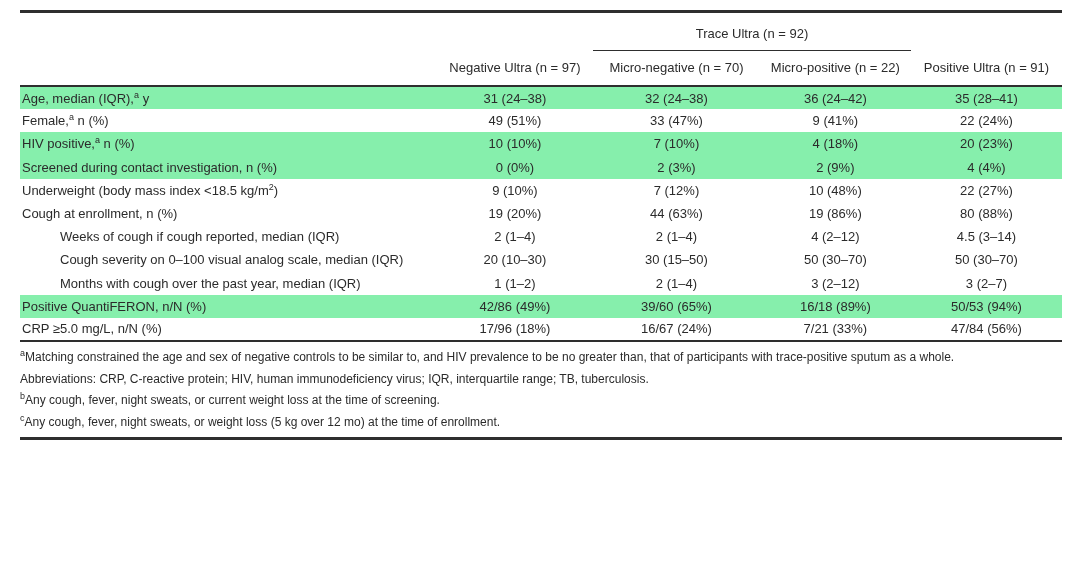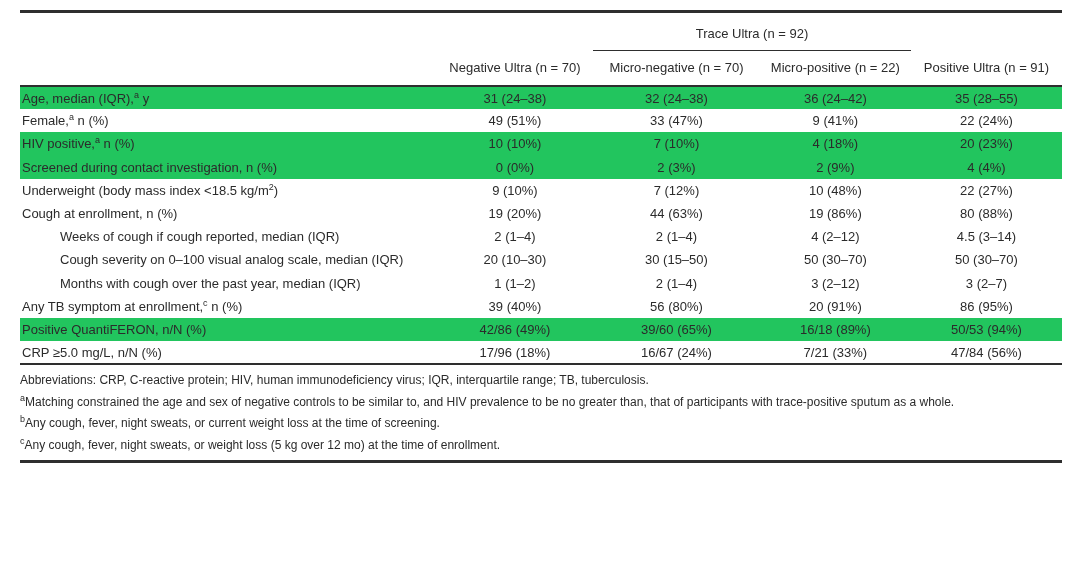--- a/index.html
+++ b/index.html
@@ -36,21 +36,21 @@
   tr.group-row th { height: 37px; vertical-align: bottom; padding-bottom: 9px; }
   th.group-th { border-bottom: 1.5px solid #2e2e2e; }
   tr.colhead-row th { height: 36px; vertical-align: middle; }
   thead { border-bottom: 2.5px solid #2e2e2e; }
 
   tbody td { height: 23.2px; vertical-align: middle; }
   tbody { border-bottom: 2px solid #2e2e2e; }
   td.label { text-align: left; padding-left: 2px; white-space: nowrap; }
   td.label.indent { padding-left: 40px; }
   td.val { text-align: center; white-space: nowrap; }
-  tr.shaded { background: #22c55e; }
+  tr.shaded { background: #86efac; }
 
   sup { font-size: 9px; vertical-align: super; line-height: 0; }
 
   .footnotes { padding-top: 9px; font-size: 12px; color: #2b2b2b; }
   .footnote { line-height: 13px; margin-bottom: 8.5px; white-space: nowrap; }
 </style>
 </head>
 <body>
 
 <div class="wrap">
@@ -68,33 +68,33 @@
       <tr class="group-row">
         <th></th>
         <th></th>
         <th class="group-th" colspan="2">
           <span>Trace Ultra (n = 92)</span>
         </th>
         <th></th>
       </tr>
       <tr class="colhead-row">
         <th></th>
-        <th>Negative Ultra (n = 70)</th>
+        <th>Negative Ultra (n = 97)</th>
         <th>Micro-negative (n = 70)</th>
         <th>Micro-positive (n = 22)</th>
         <th>Positive Ultra (n = 91)</th>
       </tr>
     </thead>
     <tbody>
         <tr class="shaded">
           <td class="label">Age, median (IQR),<sup>a</sup> y</td>
           <td class="val">31 (24–38)</td>
           <td class="val">32 (24–38)</td>
           <td class="val">36 (24–42)</td>
-          <td class="val">35 (28–55)</td>
+          <td class="val">35 (28–41)</td>
         </tr>
         <tr>
           <td class="label">Female,<sup>a</sup> n (%)</td>
           <td class="val">49 (51%)</td>
           <td class="val">33 (47%)</td>
           <td class="val">9 (41%)</td>
           <td class="val">22 (24%)</td>
         </tr>
         <tr class="shaded">
           <td class="label">HIV positive,<sup>a</sup> n (%)</td>
@@ -138,45 +138,38 @@
           <td class="val">50 (30–70)</td>
           <td class="val">50 (30–70)</td>
         </tr>
         <tr>
           <td class="label indent">Months with cough over the past year, median (IQR)</td>
           <td class="val">1 (1–2)</td>
           <td class="val">2 (1–4)</td>
           <td class="val">3 (2–12)</td>
           <td class="val">3 (2–7)</td>
         </tr>
-        <tr>
-          <td class="label">Any TB symptom at enrollment,<sup>c</sup> n (%)</td>
-          <td class="val">39 (40%)</td>
-          <td class="val">56 (80%)</td>
-          <td class="val">20 (91%)</td>
-          <td class="val">86 (95%)</td>
-        </tr>
         <tr class="shaded">
           <td class="label">Positive QuantiFERON, n/N (%)</td>
           <td class="val">42/86 (49%)</td>
           <td class="val">39/60 (65%)</td>
           <td class="val">16/18 (89%)</td>
           <td class="val">50/53 (94%)</td>
         </tr>
         <tr>
           <td class="label">CRP ≥5.0 mg/L, n/N (%)</td>
           <td class="val">17/96 (18%)</td>
           <td class="val">16/67 (24%)</td>
           <td class="val">7/21 (33%)</td>
           <td class="val">47/84 (56%)</td>
         </tr>
       </tbody>
   </table>
 
   <div class="footnotes">
+      <div class="footnote"><sup>a</sup>Matching constrained the age and sex of negative controls to be similar to, and HIV prevalence to be no greater than, that of participants with trace-positive sputum as a whole.</div>
       <div class="footnote">Abbreviations: CRP, C-reactive protein; HIV, human immunodeficiency virus; IQR, interquartile range; TB, tuberculosis.</div>
-      <div class="footnote"><sup>a</sup>Matching constrained the age and sex of negative controls to be similar to, and HIV prevalence to be no greater than, that of participants with trace-positive sputum as a whole.</div>
       <div class="footnote"><sup>b</sup>Any cough, fever, night sweats, or current weight loss at the time of screening.</div>
       <div class="footnote"><sup>c</sup>Any cough, fever, night sweats, or weight loss (5 kg over 12 mo) at the time of enrollment.</div>
     </div>
 
   <div class="rule-bottom"></div>
 </div>
 
 </body></html>

